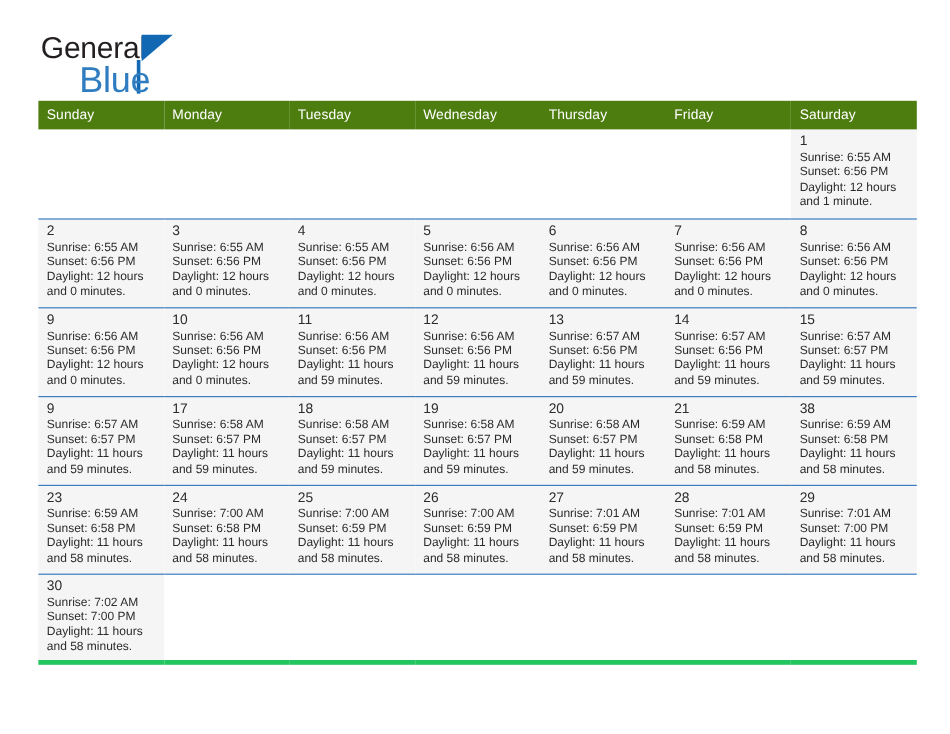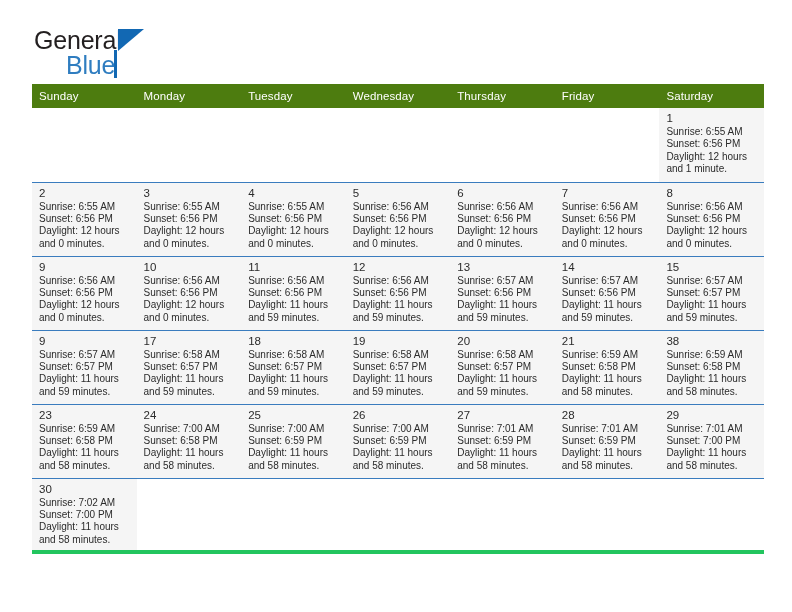--- a/index.html
+++ b/index.html
@@ -35,21 +35,21 @@
   .logo-general {
     font-size: 25px;
     color: #231f20;
     letter-spacing: -0.2px;
     font-family: "Liberation Sans", sans-serif;
   }
   .logo-blue {
     position: absolute;
     left: 32px;
     top: 25px;
-    font-size: 25px;
+    font-size: 30px;
     color: #2f7dc0;
     letter-spacing: -0.2px;
   }
   .logo-triangle {
     position: absolute;
     left: 84px;
     top: 1px;
     width: 0; height: 0;
     border-left: 26px solid #1268b3;
     border-bottom: 22px solid transparent;

